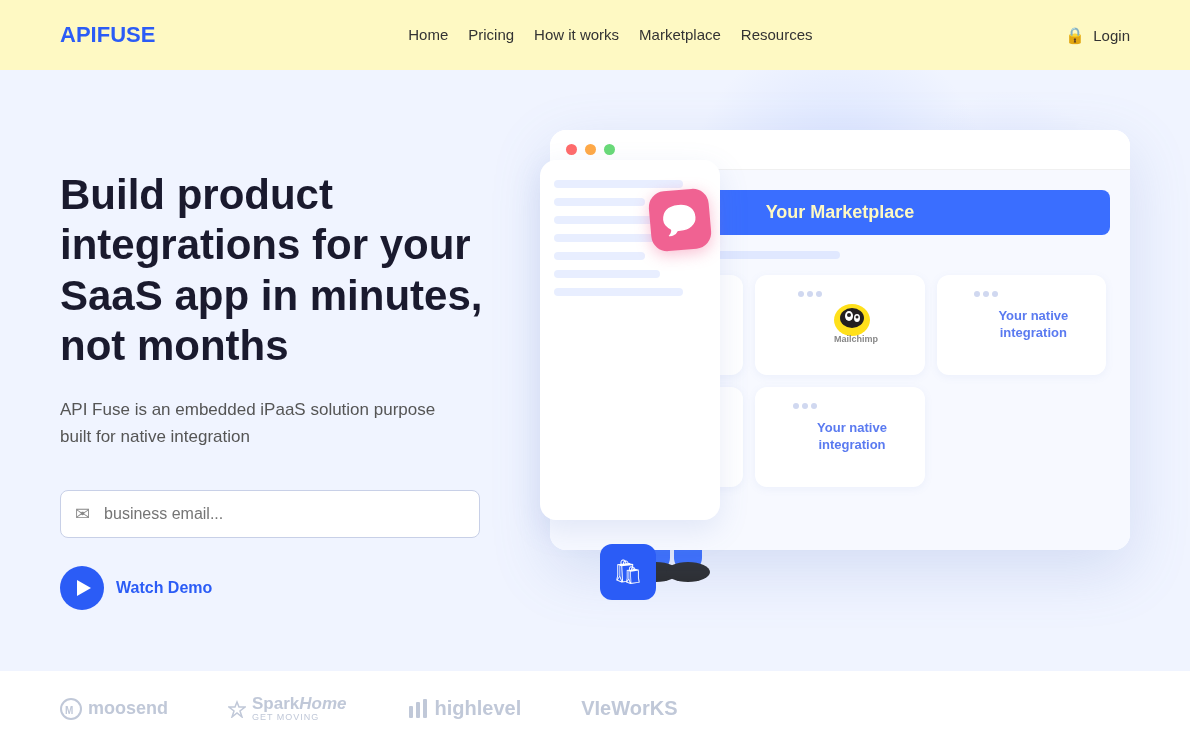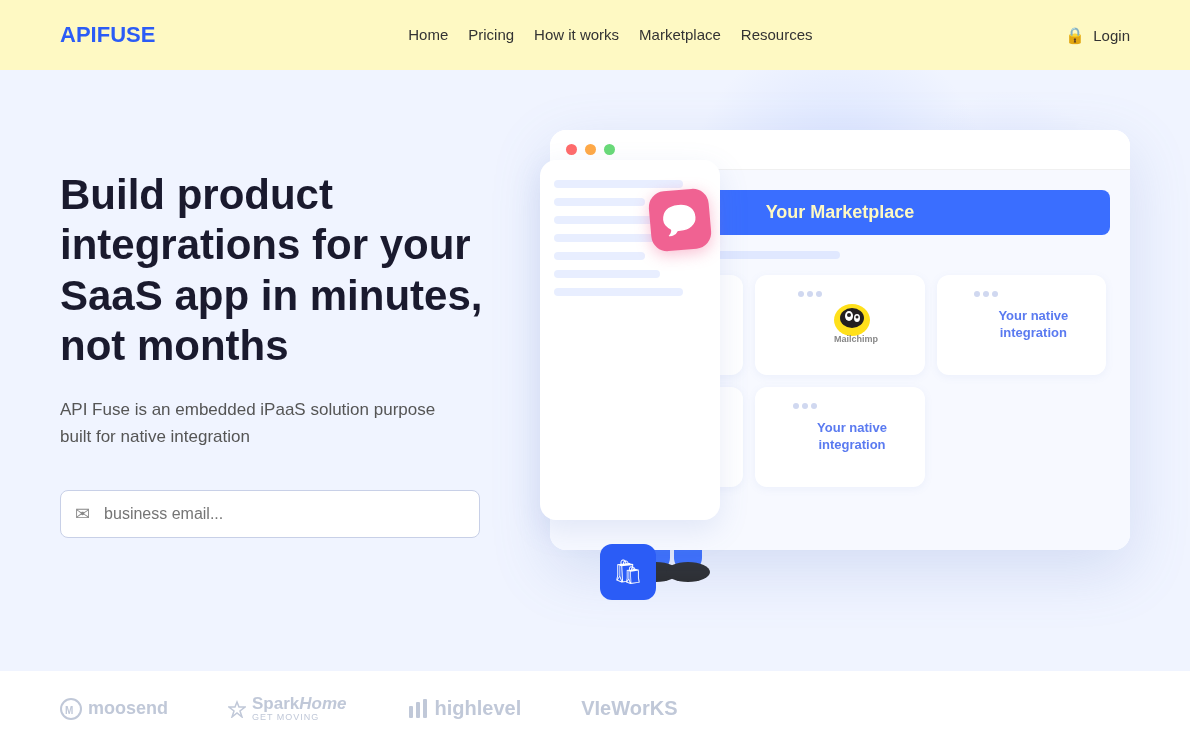--- a/index.html
+++ b/index.html
@@ -387,20 +387,24 @@
 
   <div class="hero-left">
     <h1 class="hero-title">Build product integrations for your SaaS app in minutes, not months</h1>
     <p class="hero-subtitle">API Fuse is an embedded iPaaS solution purpose built for native integration</p>
 
     <div class="email-form">
       <div class="email-icon-wrap">✉</div>
       <input class="email-input" type="email" placeholder="business email..." style="">
     </div>
 
+    <a class="watch-demo" href="#">
+      <div class="play-btn"></div>
+      <span class="watch-demo-text">Watch Demo</span>
+    </a>
   </div>
 
   <div class="hero-right">
 
     <div class="side-panel">
       <div class="side-panel-line long"></div>
       <div class="side-panel-line short"></div>
       <div class="side-panel-line medium"></div>
       <div class="side-panel-line long"></div>
       <div class="side-panel-line short"></div>

